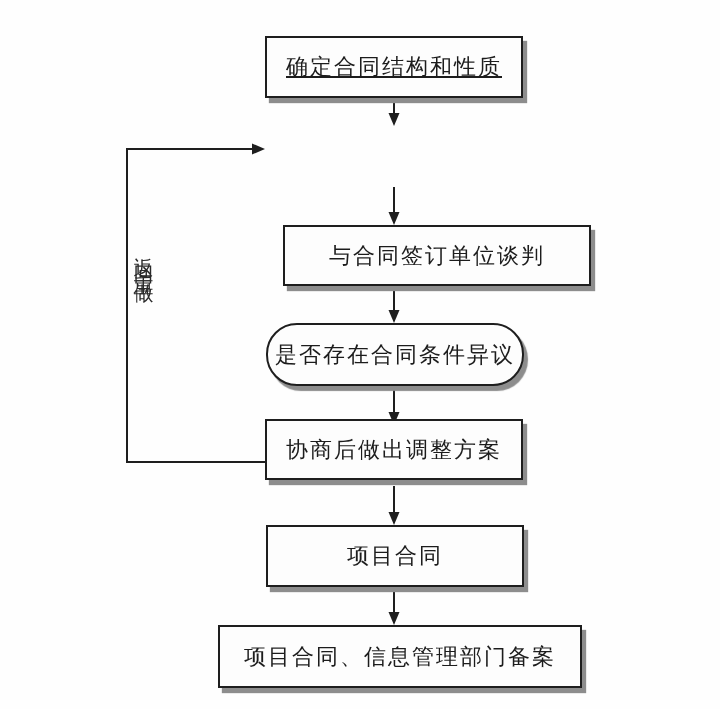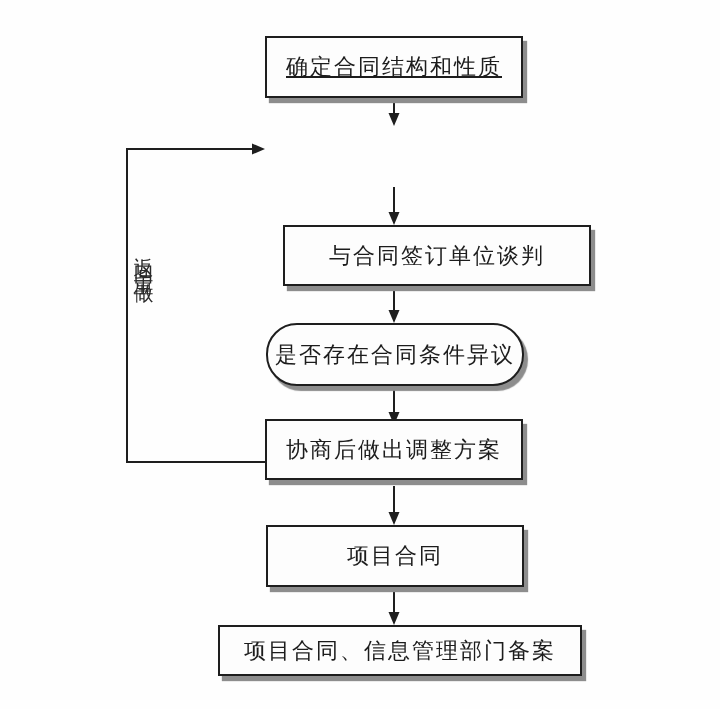--- a/index.html
+++ b/index.html
@@ -36,21 +36,21 @@
     color: #1c1c1c;
     letter-spacing: 2px;
     white-space: nowrap;
   }
   .n1 { left: 265px; top: 36px;  width: 258px; height: 62px; text-decoration: underline; }
   .n2 { left: 265px; top: 126px; width: 258px; height: 61px; }
   .n3 { left: 266px; top: 225px; width: 308px; height: 61px; margin-left: 17px; }
   .n4 { left: 266px; top: 323px; width: 258px; height: 63px; border-radius: 31px; }
   .n5 { left: 265px; top: 419px; width: 258px; height: 61px; }
   .n6 { left: 266px; top: 525px; width: 258px; height: 62px; }
-  .n7 { left: 218px; top: 625px; width: 364px; height: 51px; }
+  .n7 { left: 218px; top: 625px; width: 364px; height: 63px; }
   .loop-label {
     position: absolute;
     left: 134px;
     top: 241px;
     writing-mode: vertical-rl;
     text-orientation: upright;
     font-size: 20px;
     color: #2a2a2a;
     letter-spacing: 9px;
     line-height: 1;

